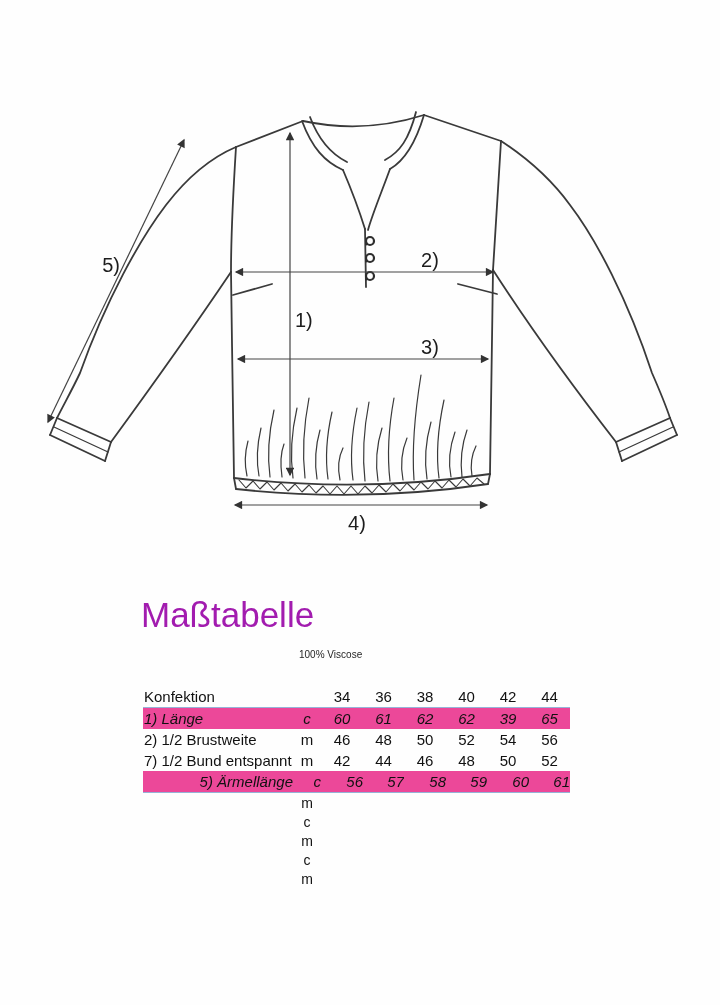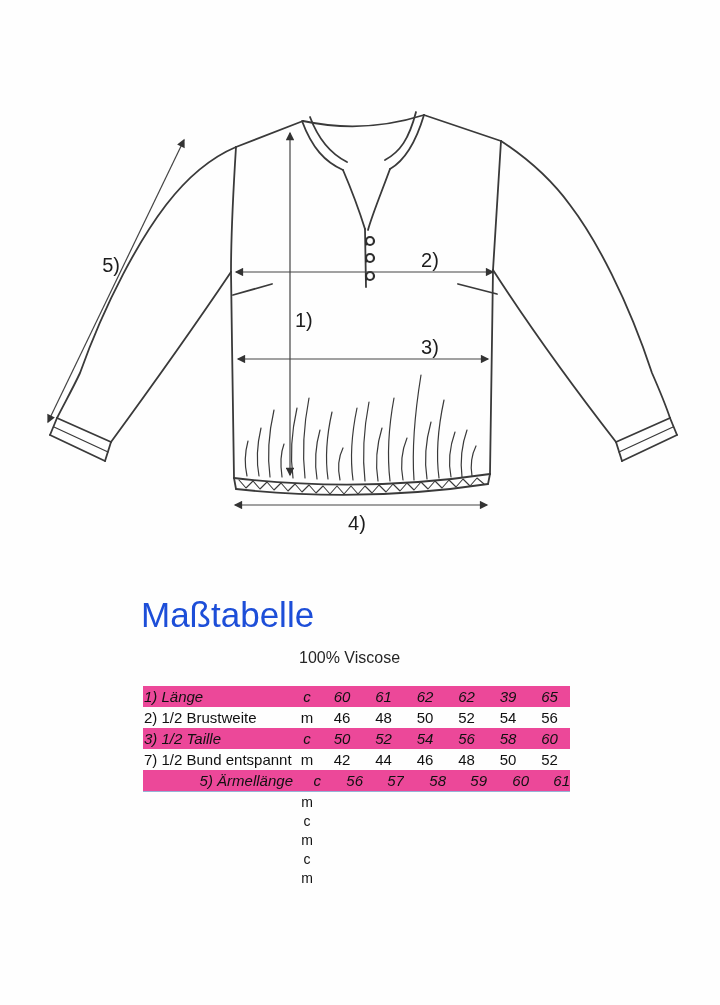--- a/index.html
+++ b/index.html
@@ -3,24 +3,24 @@
 <meta charset="utf-8">
 <style>
   html,body{margin:0;padding:0;background:#ffffff;}
   #page{
     position:relative;width:720px;height:1005px;background:#fefefe;
     font-family:"Liberation Sans", sans-serif;color:#1a1a1a;overflow:hidden;
   }
   #drawing{position:absolute;left:0;top:0;}
   #title{
     position:absolute;left:141px;top:594px;font-size:35px;line-height:42px;
-    color:#1d4ed8;letter-spacing:0px;
+    color:#a21caf;letter-spacing:0px;
   }
   #material{
-    position:absolute;left:299px;top:649px;font-size:16px;color:#262626;
+    position:absolute;left:299px;top:649px;font-size:10px;color:#262626;
   }
   #size-table{
     position:absolute;left:143px;top:686px;width:427px;
     border-collapse:collapse;table-layout:fixed;
     font-size:15px;color:#111;
   }
   #size-table td, #size-table th{
     padding:0;height:21px;font-weight:normal;text-align:center;vertical-align:middle;
     white-space:nowrap;overflow:hidden;
   }
@@ -145,50 +145,50 @@
       <col style="width:150px">
         <col style="width:28px">
       <col style="width:42px">
         <col style="width:41px">
         <col style="width:42px">
       <col style="width:41px">
         <col style="width:42px">
         <col style="width:41px">
     </colgroup>
     <tbody>
+      <tr class="hdr">
+        <td class="lbl">Konfektion</td>
+        <td></td>
+        <td>34</td>
+        <td>36</td>
+        <td>38</td>
+        <td>40</td>
+        <td>42</td>
+        <td>44</td>
+      </tr>
       <tr class="shaded">
         <td class="lbl">1) Länge</td>
         <td>c</td>
         <td>60</td>
         <td>61</td>
         <td>62</td>
         <td>62</td>
         <td>39</td>
         <td>65</td>
       </tr>
       <tr>
         <td class="lbl">2) 1/2 Brustweite</td>
         <td>m</td>
         <td>46</td>
         <td>48</td>
         <td>50</td>
         <td>52</td>
         <td>54</td>
         <td>56</td>
       </tr>
-      <tr class="shaded">
-        <td class="lbl">3) 1/2 Taille</td>
-        <td>c</td>
-        <td>50</td>
-        <td>52</td>
-        <td>54</td>
-        <td>56</td>
-        <td>58</td>
-        <td>60</td>
-      </tr>
       <tr>
         <td class="lbl">7) 1/2 Bund entspannt</td>
         <td>m</td>
         <td>42</td>
         <td>44</td>
         <td>46</td>
         <td>48</td>
         <td>50</td>
         <td>52</td>
       </tr>

